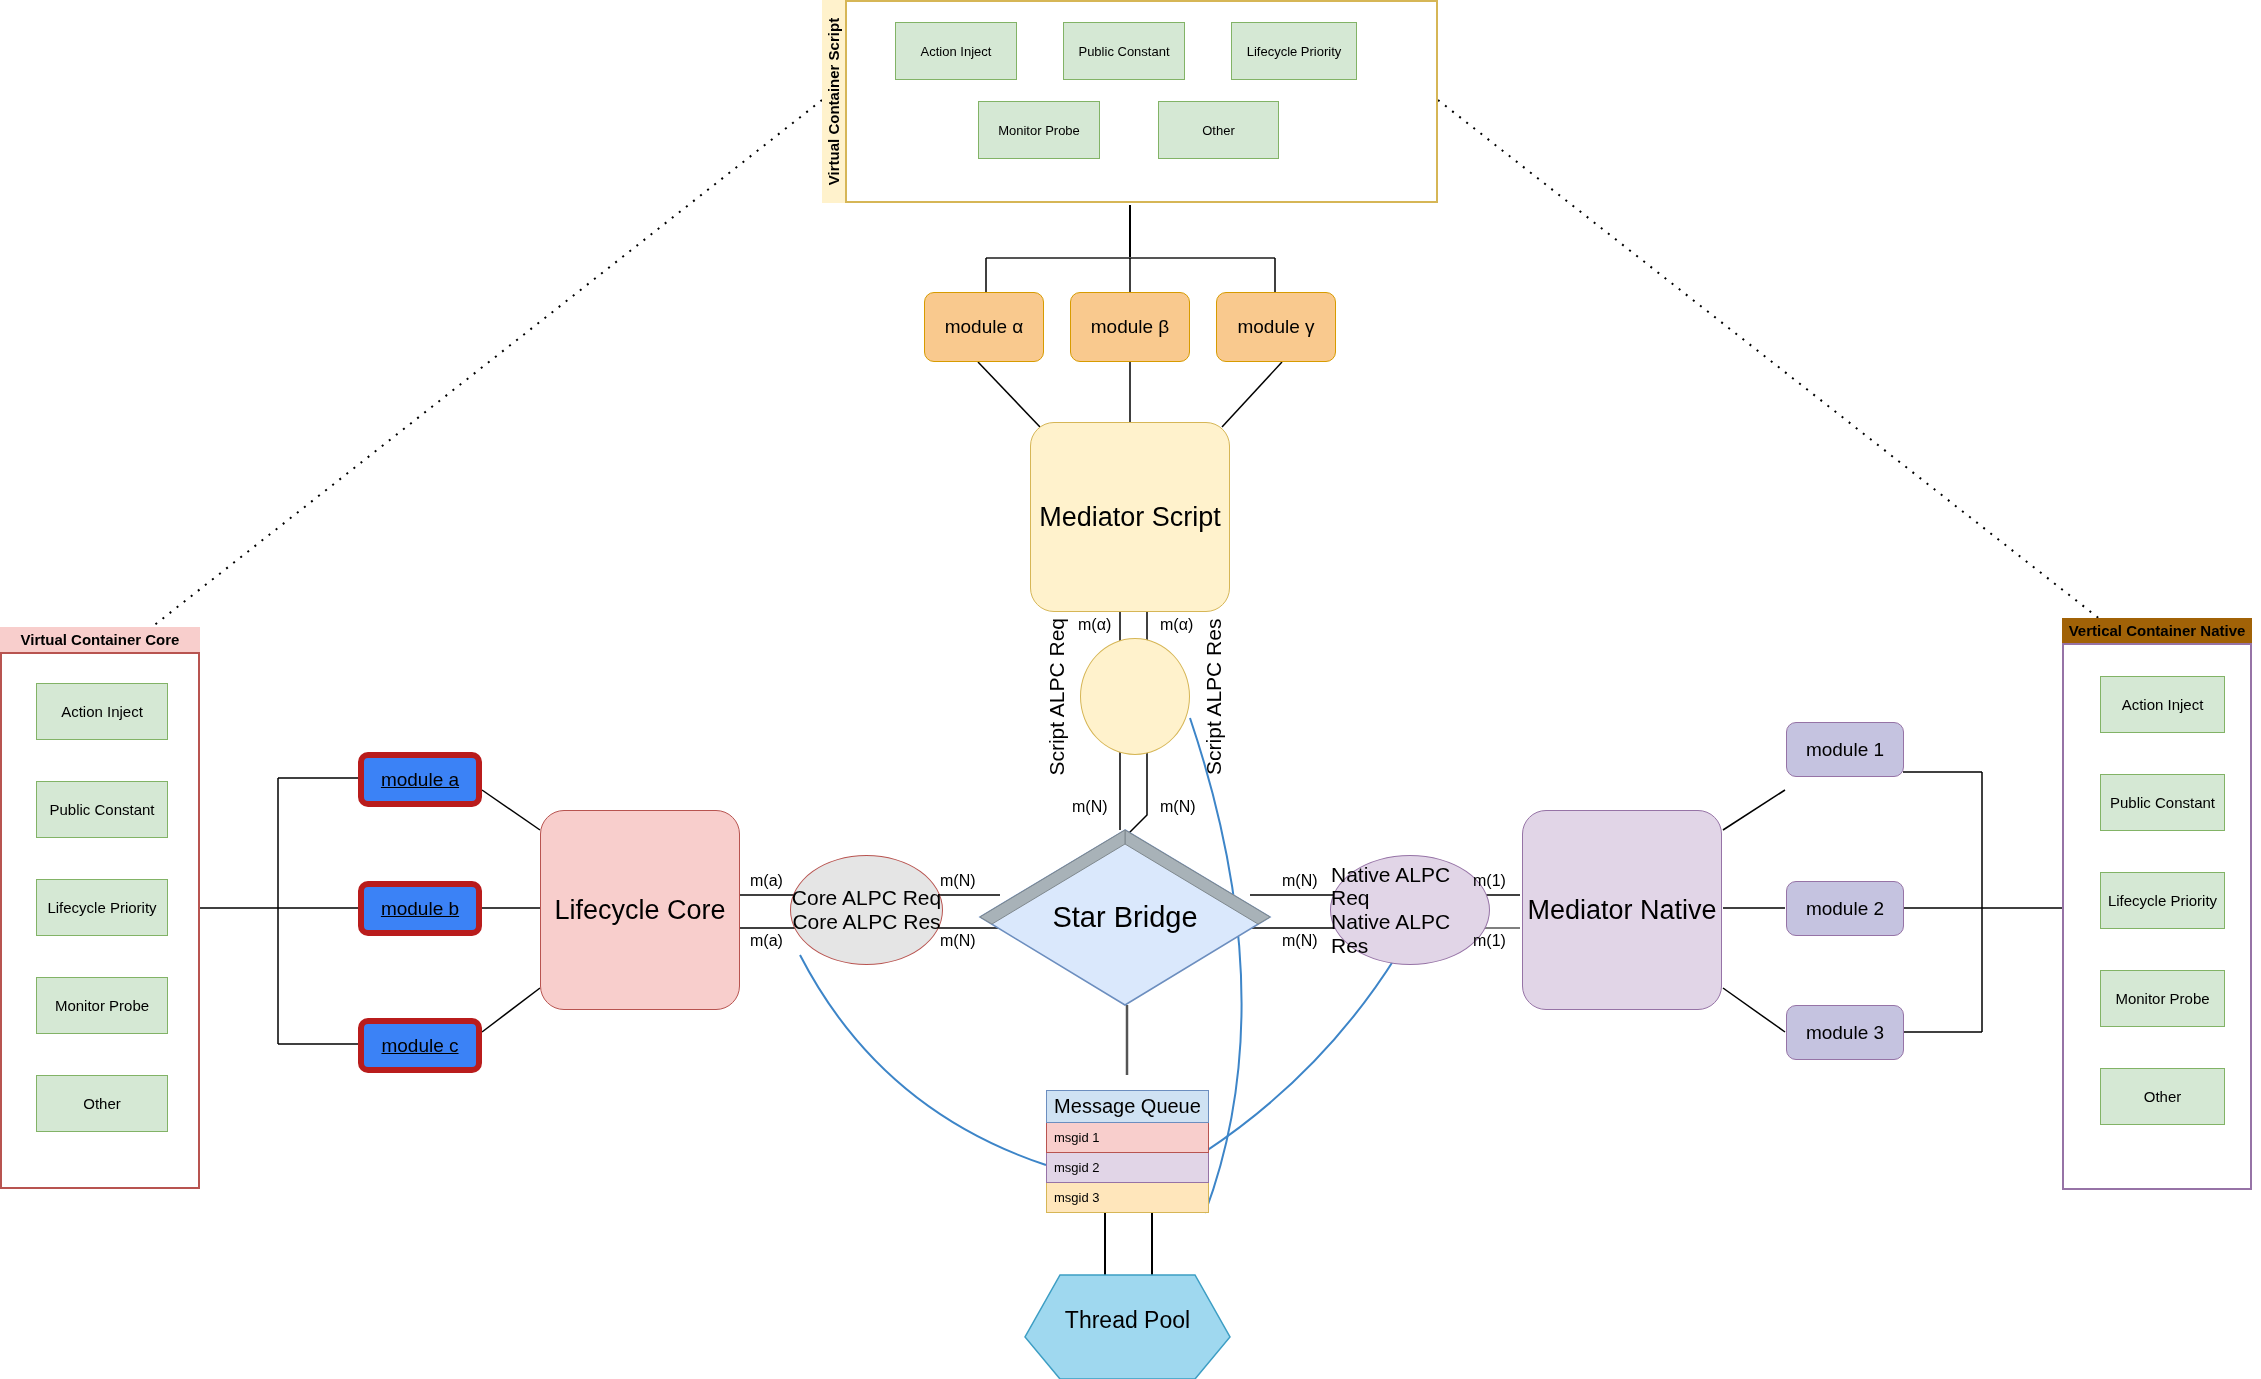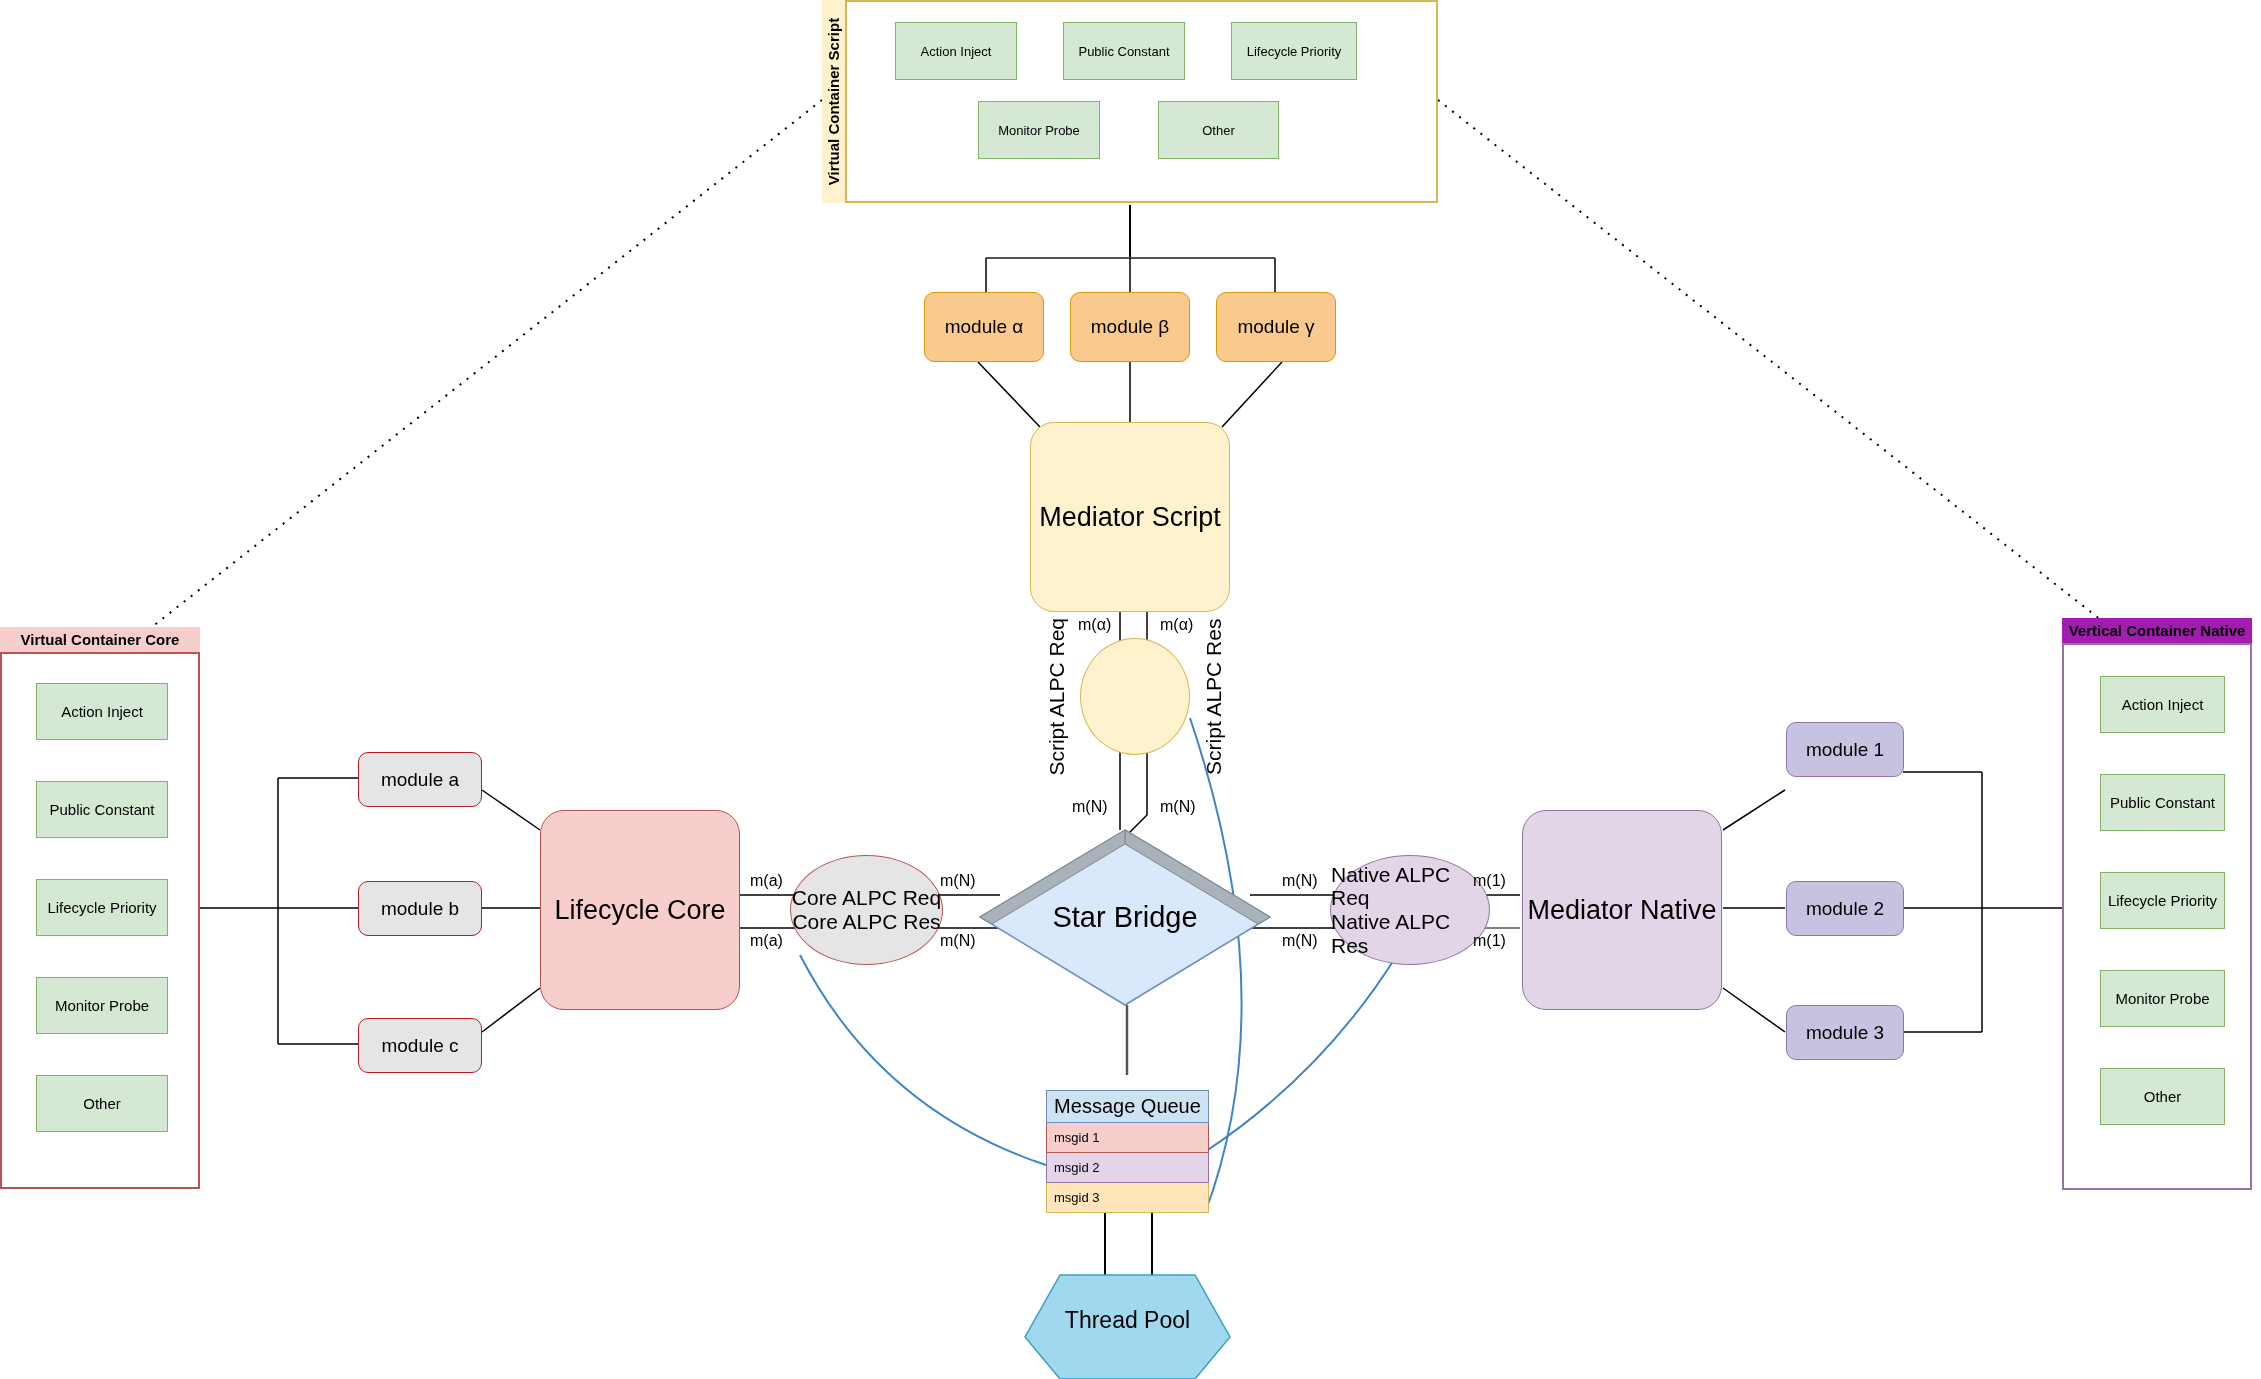--- a/index.html
+++ b/index.html
@@ -10,34 +10,34 @@
 
   
   .container{position:absolute;box-sizing:border-box;background:#ffffff;}
   .cont-script{border:2px solid #d6b656;}
   .cont-core{border:2px solid #b85450;}
   .cont-native{border:2px solid #9673a6;}
 
   .cont-title-h{position:absolute;box-sizing:border-box;display:flex;align-items:center;justify-content:center;
     font-weight:bold;font-size:15px;color:#000;}
   .title-core{background:#f8cecc;border-bottom:2px solid #b85450;}
-  .title-native{background:#a21caf;border-bottom:2px solid #9673a6;}
+  .title-native{background:#a16207;border-bottom:2px solid #9673a6;}
 
   .cont-title-v{position:absolute;box-sizing:border-box;background:#fff2cc;border-right:2px solid #d6b656;
     font-weight:bold;font-size:15px;color:#000;display:flex;align-items:center;justify-content:center;}
   .cont-title-v span{transform:rotate(-90deg);white-space:nowrap;display:block;}
 
   .green-box{position:absolute;box-sizing:border-box;background:#d5e8d4;border:1px solid #82b366;
     display:flex;align-items:center;justify-content:center;font-size:15px;color:#000;text-align:center;}
   .green-box.small{font-size:13px;}
 
   
   .chip{position:absolute;box-sizing:border-box;border-radius:10px;display:flex;align-items:center;
     justify-content:center;font-size:19px;color:#000;}
-  .chip-core{background:#e5e5e5;border:1px solid #b91c1c;}
+  .chip-core{background:#3b82f6;border:6px solid #b91c1c;text-decoration:underline;}
   .chip-script{background:#f9c98e;border:1px solid #d79b00;}
   .chip-native{background:#c5c3e0;border:1px solid #9673a6;}
 
   
   .mediator{position:absolute;box-sizing:border-box;border-radius:24px;display:flex;align-items:center;
     justify-content:center;font-size:27px;color:#000;}
   .med-core{background:#f8cecc;border:1px solid #b85450;}
   .med-script{background:#fff2cc;border:1px solid #d6b656;}
   .med-native{background:#e1d5e7;border:1px solid #9673a6;}
 

